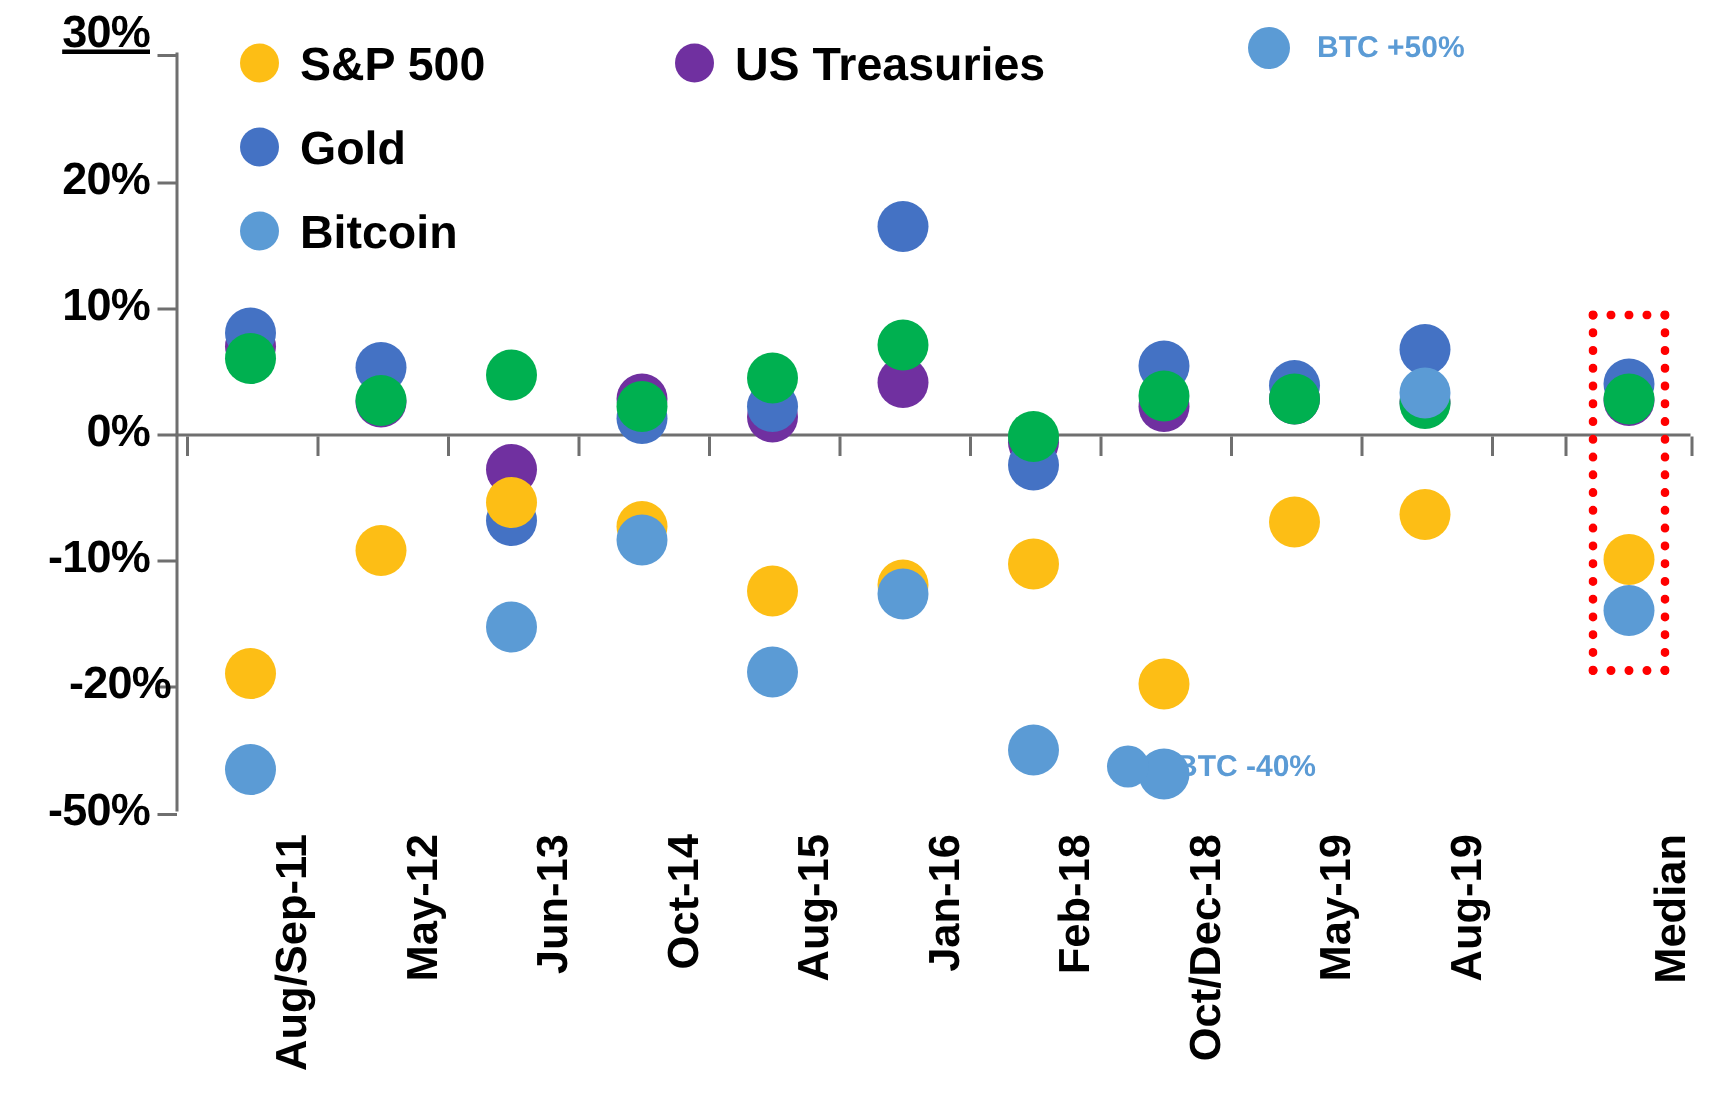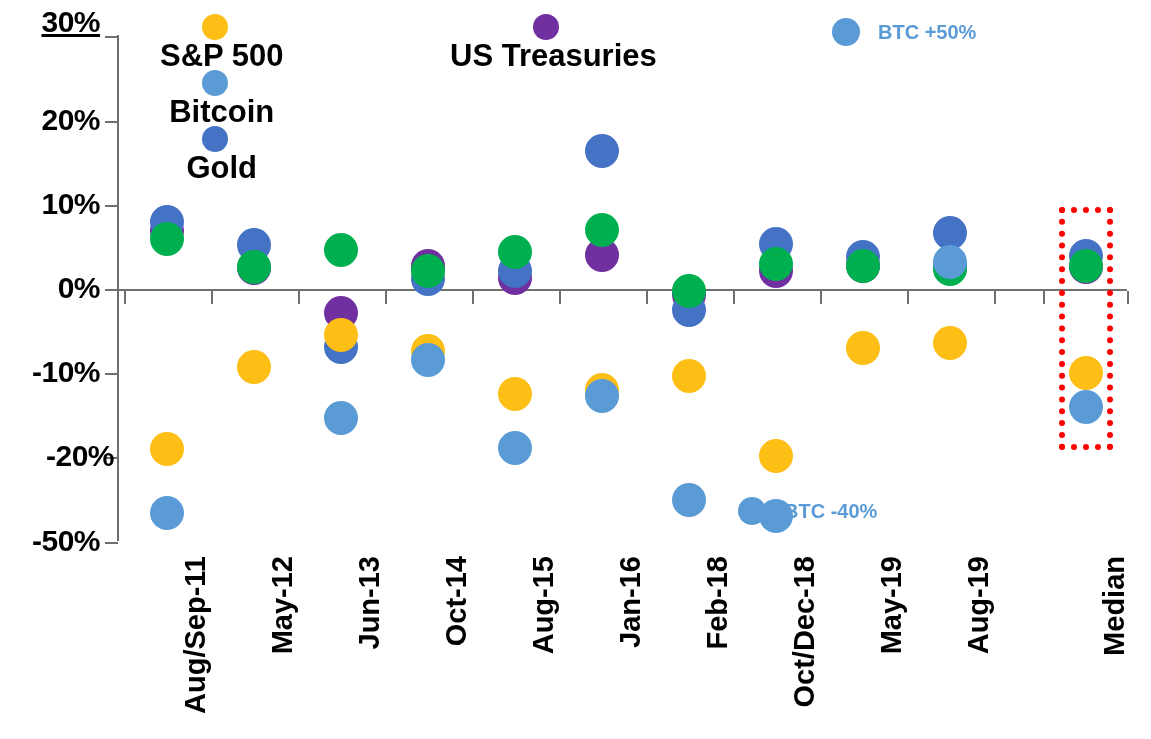--- a/index.html
+++ b/index.html
@@ -93,21 +93,20 @@
   }
   .legend-col {
     position: absolute;
     top: 0;
   }
   .legend-item {
     display: flex;
     align-items: center;
     height: 56px;
     white-space: nowrap;
-    flex-direction: column;
   }
   .legend-dot {
     width: 26px; height: 26px;
     border-radius: 50%;
     margin-right: 14px;
     flex: 0 0 auto;
   }
   .legend-label {
     font-size: 31px;
     font-weight: bold;
@@ -257,26 +256,26 @@
       <div class="x-label" style="left: 1100px;">Median</div>
     </div>
 
   <div class="legend" id="legend">
       <div class="legend-col" style="left: 0px;">
         <div class="legend-item">
           <span class="legend-dot" style="background: rgb(253, 190, 21);"></span>
           <span class="legend-label">S&amp;P 500</span>
         </div>
         <div class="legend-item">
+          <span class="legend-dot" style="background: rgb(68, 114, 196);"></span>
+          <span class="legend-label">Gold</span>
+        </div>
+        <div class="legend-item">
           <span class="legend-dot" style="background: rgb(91, 155, 213);"></span>
           <span class="legend-label">Bitcoin</span>
-        </div>
-        <div class="legend-item">
-          <span class="legend-dot" style="background: rgb(68, 114, 196);"></span>
-          <span class="legend-label">Gold</span>
         </div>
       </div>
       <div class="legend-col" style="left: 290px;">
         <div class="legend-item">
           <span class="legend-dot" style="background: rgb(112, 48, 160);"></span>
           <span class="legend-label">US Treasuries</span>
         </div>
       </div>
     </div>
 

